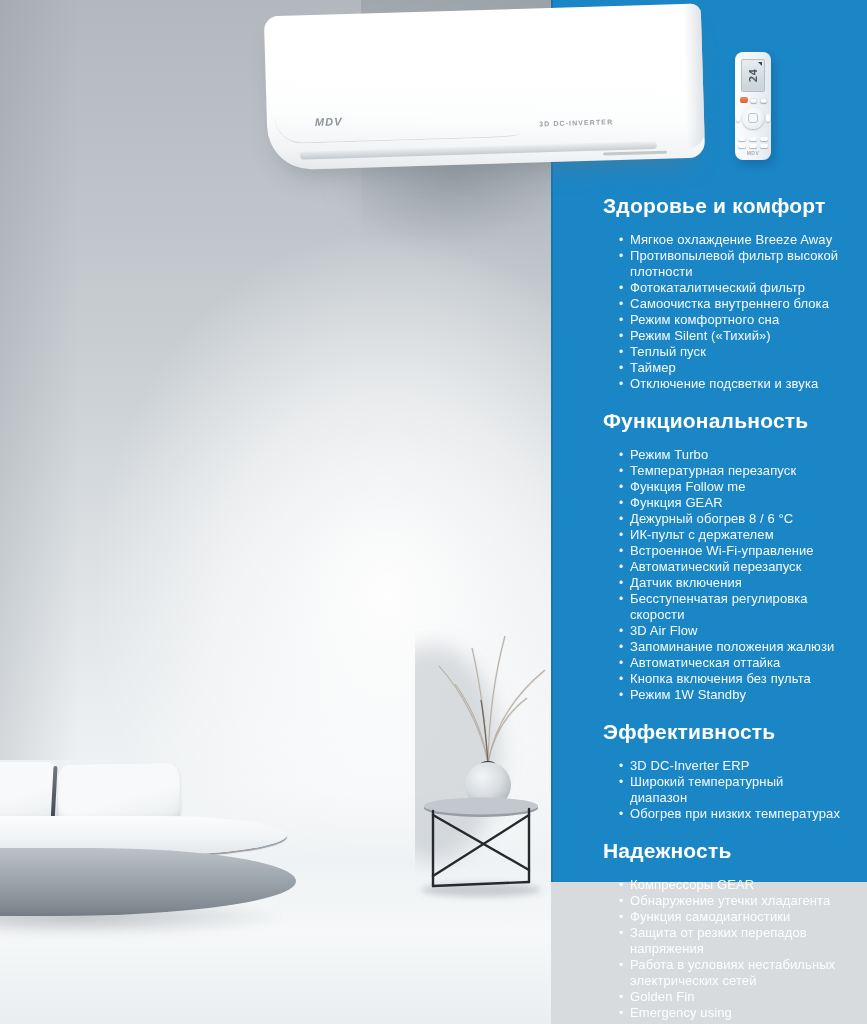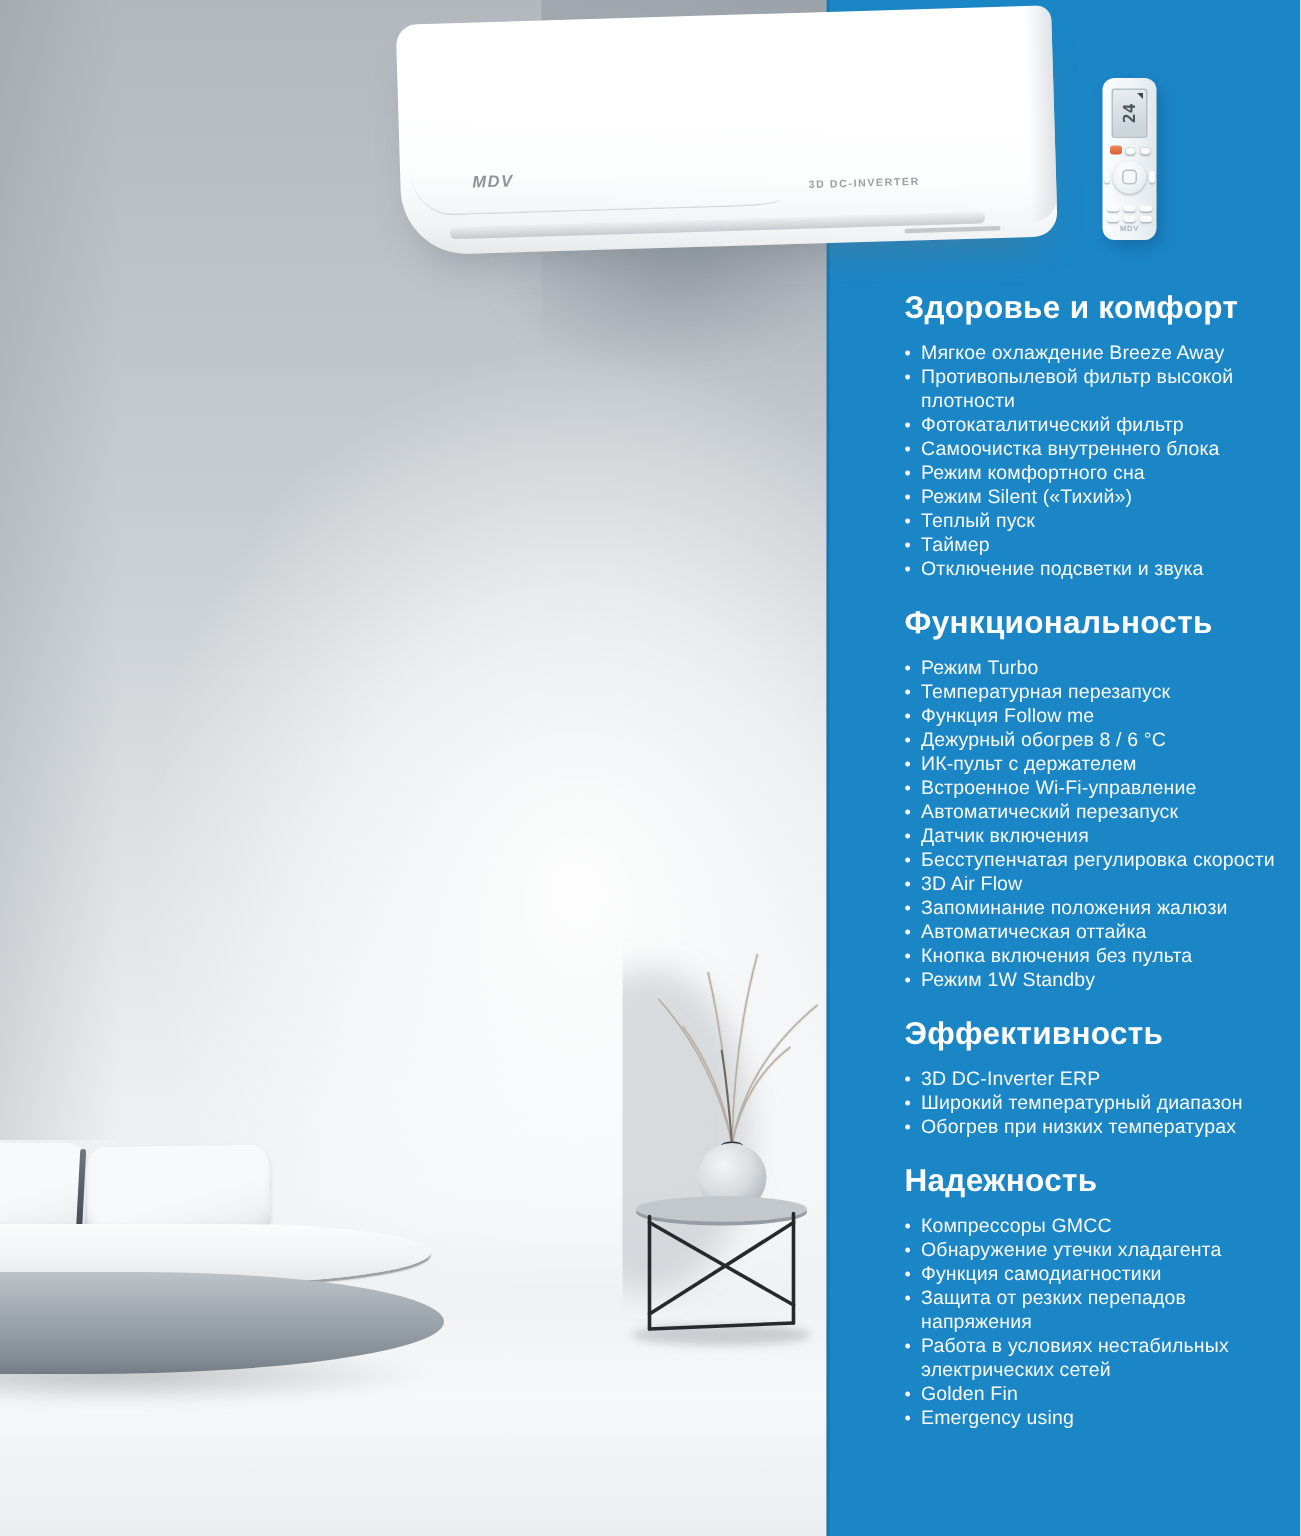--- a/index.html
+++ b/index.html
@@ -38,26 +38,26 @@
     background: linear-gradient(180deg,#fbfcfc,#f1f3f5 55%,#e3e7ea);
     box-shadow: 0 2px 1px rgba(66,74,82,.5); }
   .bed-base { position:absolute; left:-172px; top:848px; width:468px; height:68px;
     border-radius: 10px 85% 100% 20px / 10px 95% 100% 24px;
     background: linear-gradient(180deg,#bcc3c8 0%,#a0a8af 42%,#818992 88%,#737b84); }
 
   
   .side-table { position:absolute; left:415px; top:618px; width:140px; height:285px; }
 
   
-  .panel { position:absolute; left:551px; top:0; width:316px; height:1024px;
+  .panel { position:absolute; left:551px; top:0; width:316px; height:882px;
     background: var(--blue, #1b86c6); color:#ffffff;
     padding:195px 8px 0 50px; border-left:2px solid rgba(10,70,120,.25); }
   .feature-section { margin-bottom:18px; }
   .sec-title { font-size:21px; line-height:21px; font-weight:700; letter-spacing:.2px; margin:0 0 11px; }
-  .sec-list { list-style:none; margin:0; padding:0; }
+  .sec-list { list-style:none; margin:16px; padding:0; }
   .sec-item { display:flex; font-size:13px; line-height:16px; letter-spacing:.1px; color:rgba(255,255,255,.97); }
   .sec-item::before { content:"•"; flex:0 0 11px; width:11px; font-size:12px; }
 
   
   .ac { position:absolute; left:266px; top:10px; width:437px; height:154px;
     transform: rotate(-1.7deg); border-radius:14px 10px 16px 44px;
     background: linear-gradient(183deg,#ffffff 45%,#fcfdfd 68%,#f1f3f5 88%,#e5e8ea);
     box-shadow: 0 16px 26px -12px rgba(105,115,125,.45); }
   .ac::before { content:""; position:absolute; right:0; top:0; bottom:10px; width:18px;
     border-radius:0 10px 16px 0;
@@ -208,20 +208,21 @@
           <h2 class="sec-title">Функциональность</h2>
           <ul class="sec-list">
 
 
               <li class="sec-item">Режим Turbo</li>
 
               <li class="sec-item">Температурная перезапуск</li>
 
               <li class="sec-item">Функция Follow me</li>
 
+              <li class="sec-item">Функция GEAR</li>
 
               <li class="sec-item">Дежурный обогрев 8 / 6 °C</li>
 
               <li class="sec-item">ИК-пульт с держателем</li>
 
               <li class="sec-item">Встроенное Wi-Fi-управление</li>
 
               <li class="sec-item">Автоматический перезапуск</li>
 
               <li class="sec-item">Датчик включения</li>
@@ -250,21 +251,21 @@
               <li class="sec-item">Широкий температурный диапазон</li>
 
               <li class="sec-item">Обогрев при низких температурах</li>
             </ul>
         </section>
 
         <section class="feature-section">
           <h2 class="sec-title">Надежность</h2>
           <ul class="sec-list">
 
-              <li class="sec-item">Компрессоры GMCC</li>
+              <li class="sec-item">Компрессоры GEAR</li>
 
               <li class="sec-item">Обнаружение утечки хладагента</li>
 
               <li class="sec-item">Функция самодиагностики</li>
 
               <li class="sec-item">Защита от резких перепадов напряжения</li>
 
               <li class="sec-item">Работа в условиях нестабильных электрических сетей</li>
 
               <li class="sec-item">Golden Fin</li>

